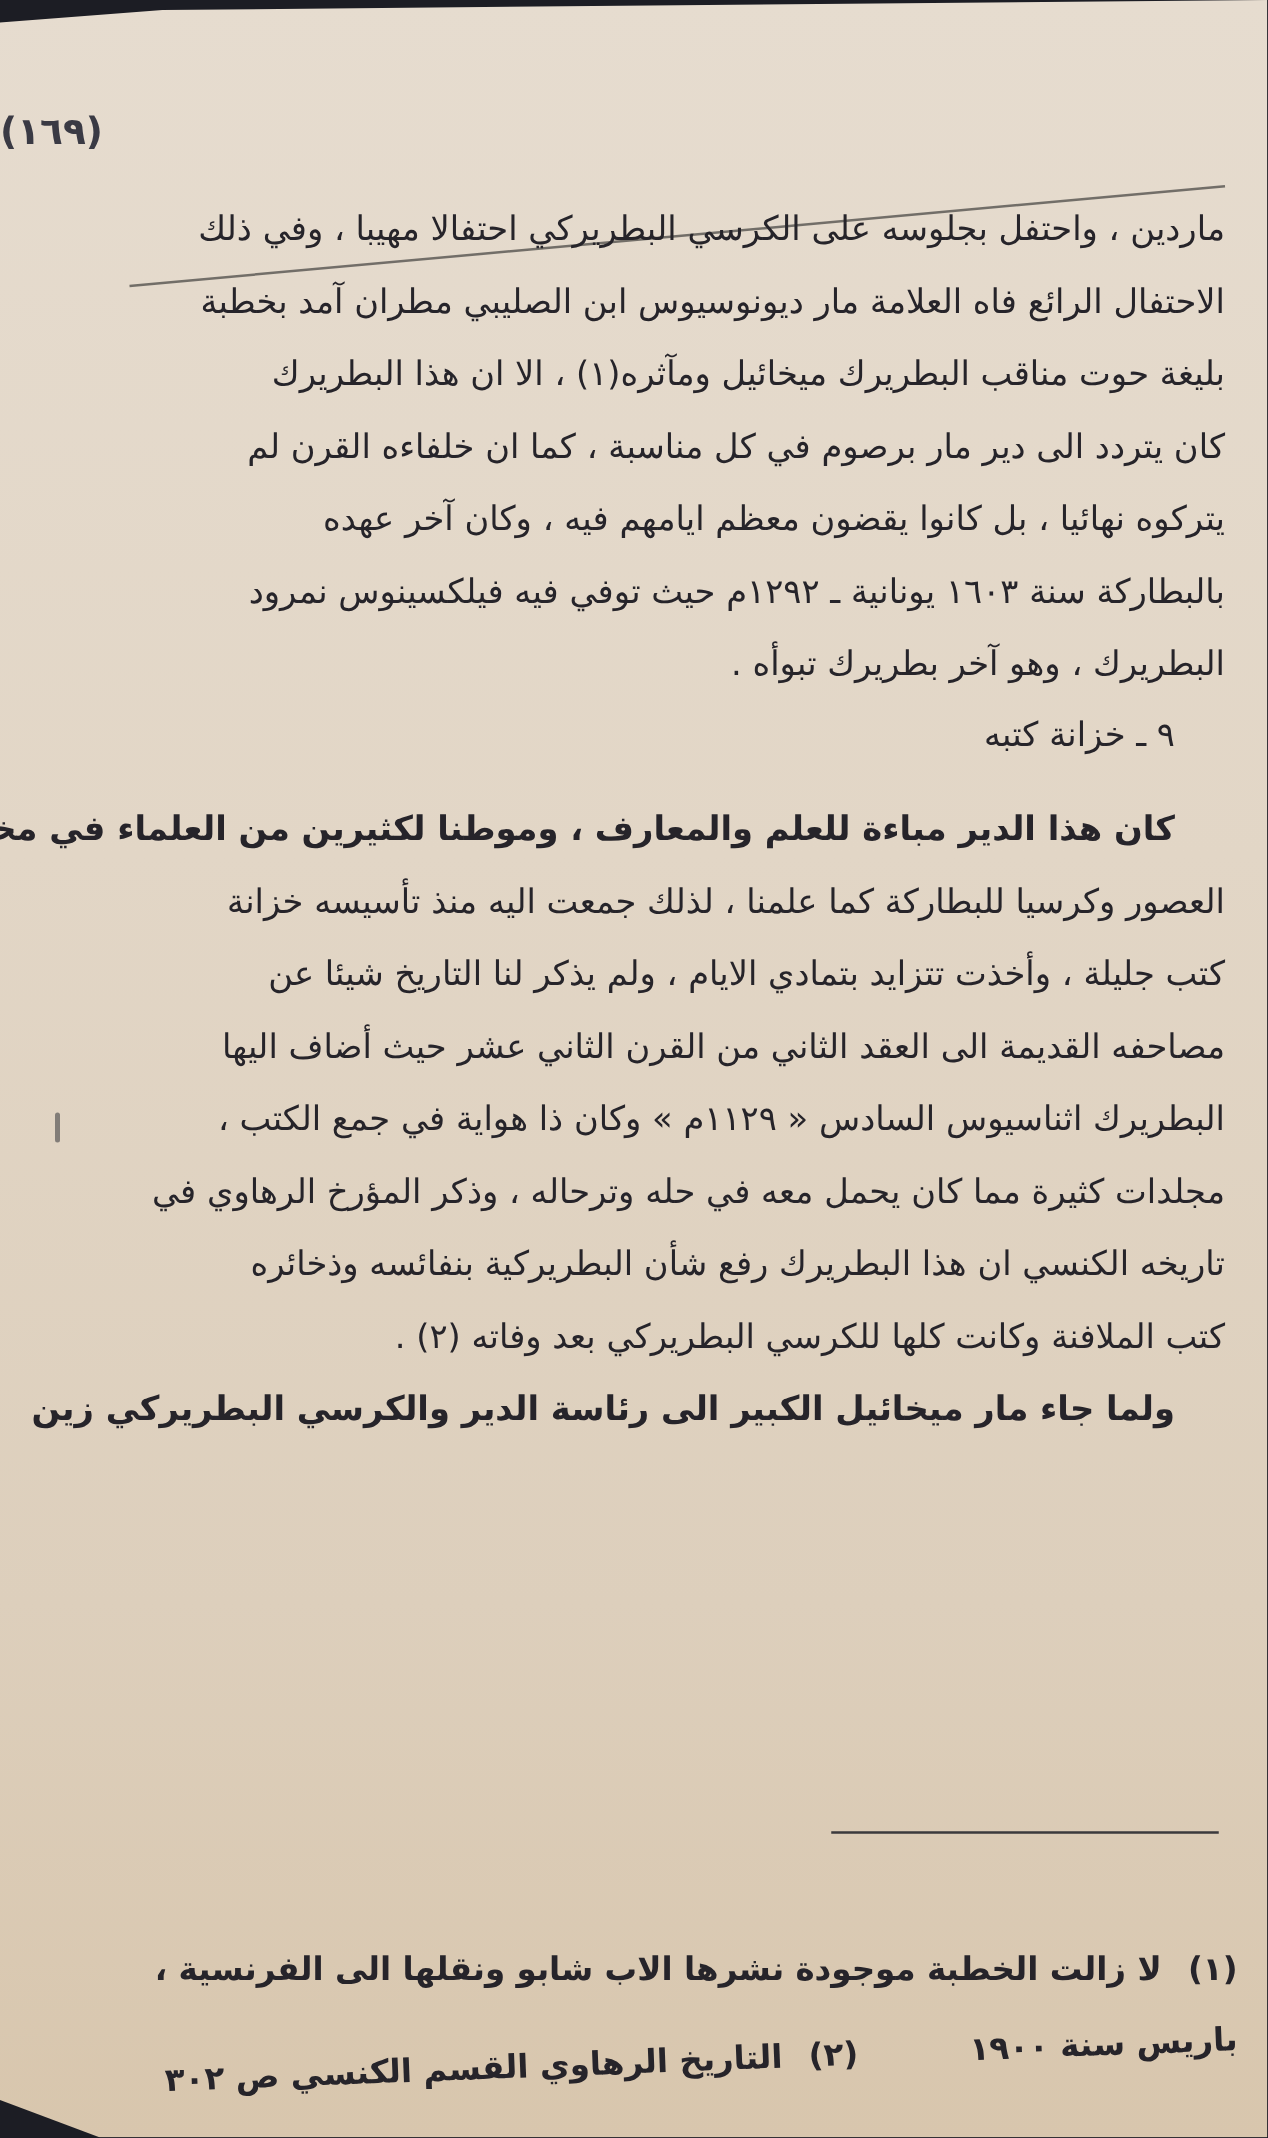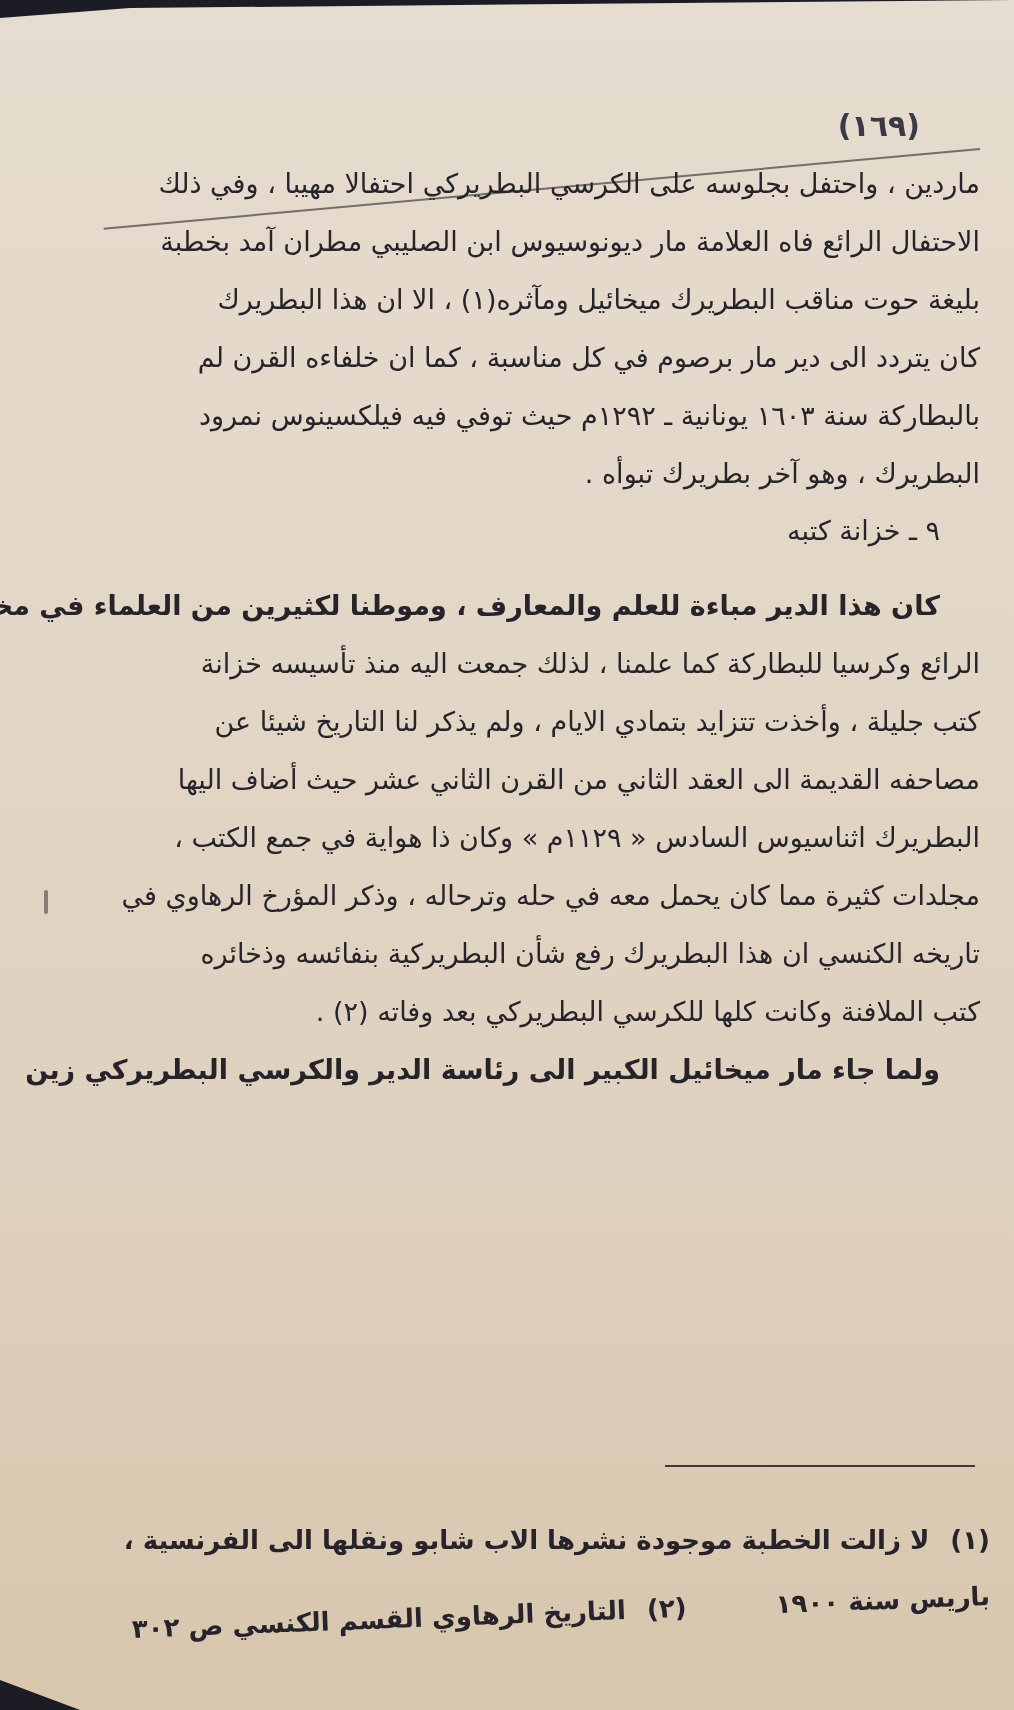--- a/index.html
+++ b/index.html
@@ -19,26 +19,25 @@
     background: linear-gradient(180deg, #e6dccf 0%, #e2d6c6 40%, #ddcfbc 75%, #d8c6ad 100%);
     clip-path: polygon(0 18px, 130px 8px, 1014px 0, 1014px 1710px, 80px 1710px, 0 1680px);
     font-family: "DejaVu Sans", sans-serif;
     color: #26242a;
   }
   .page-number {
     position: absolute;
     top: 88px;
     left: 0;
     width: 920px;
-    text-align: right;
+    text-align: left;
     font-size: 30px;
     font-weight: bold;
     color: #3a3a44;
     direction: rtl;
-    margin-top: 20px;
   }
   .top-rule {
     position: absolute;
     left: 100px;
     top: 148px;
     width: 880px;
     height: 0;
     border-top: 2px solid #55524f;
     transform: rotate(-5.2deg);
     transform-origin: right center;
@@ -74,21 +73,21 @@
   .footnote-rule {
     position: absolute;
     left: 665px;
     top: 1465px;
     width: 310px;
     height: 0;
     border-top: 2px solid #3b3a3c;
   }
   .footnotes {
     position: absolute;
-    top: 1512px;
+    top: 1548px;
     left: 150px;
     width: 840px;
     direction: rtl;
     text-align: right;
   }
   .footnote {
     display: block;
     font-size: 26px;
     font-weight: bold;
     line-height: 56px;
@@ -116,28 +115,29 @@
 
   <div class="page-number">(١٦٩)</div>
 
   <div class="top-rule"></div>
 
   <div class="body-text">
     <span class="line">ماردين ، واحتفل بجلوسه على الكرسي البطريركي احتفالا مهيبا ، وفي ذلك</span>
     <span class="line">الاحتفال الرائع فاه العلامة مار ديونوسيوس ابن الصليبي مطران آمد بخطبة</span>
     <span class="line">بليغة حوت مناقب البطريرك ميخائيل ومآثره(١) ، الا ان هذا البطريرك</span>
     <span class="line">كان يتردد الى دير مار برصوم في كل مناسبة ، كما ان خلفاءه القرن لم</span>
+    <span class="line">يتركوه نهائيا ، بل كانوا يقضون معظم ايامهم فيه ، وكان آخر عهده</span>
     <span class="line">بالبطاركة سنة ١٦٠٣ يونانية ـ ١٢٩٢م حيث توفي فيه فيلكسينوس نمرود</span>
     <span class="line">البطريرك ، وهو آخر بطريرك تبوأه .</span>
 
     <span class="section-heading">٩ ـ خزانة كتبه</span>
     <span class="spacer"></span>
 
     <span class="line indent">كان هذا الدير مباءة للعلم والمعارف ، وموطنا لكثيرين من العلماء في مختلف</span>
-    <span class="line">الرائع وكرسيا للبطاركة كما علمنا ، لذلك جمعت اليه منذ تأسيسه خزانة</span>
+    <span class="line">العصور وكرسيا للبطاركة كما علمنا ، لذلك جمعت اليه منذ تأسيسه خزانة</span>
     <span class="line">كتب جليلة ، وأخذت تتزايد بتمادي الايام ، ولم يذكر لنا التاريخ شيئا عن</span>
     <span class="line">مصاحفه القديمة الى العقد الثاني من القرن الثاني عشر حيث أضاف اليها</span>
     <span class="line">البطريرك اثناسيوس السادس « ١١٢٩م » وكان ذا هواية في جمع الكتب ،</span>
     <span class="line">مجلدات كثيرة مما كان يحمل معه في حله وترحاله ، وذكر المؤرخ الرهاوي في</span>
     <span class="line">تاريخه الكنسي ان هذا البطريرك رفع شأن البطريركية بنفائسه وذخائره</span>
     <span class="line">كتب الملافنة وكانت كلها للكرسي البطريركي بعد وفاته (٢) .</span>
     <span class="line indent">ولما جاء مار ميخائيل الكبير الى رئاسة الدير والكرسي البطريركي زين</span>
   </div>
 
   <div class="margin-mark"></div>

